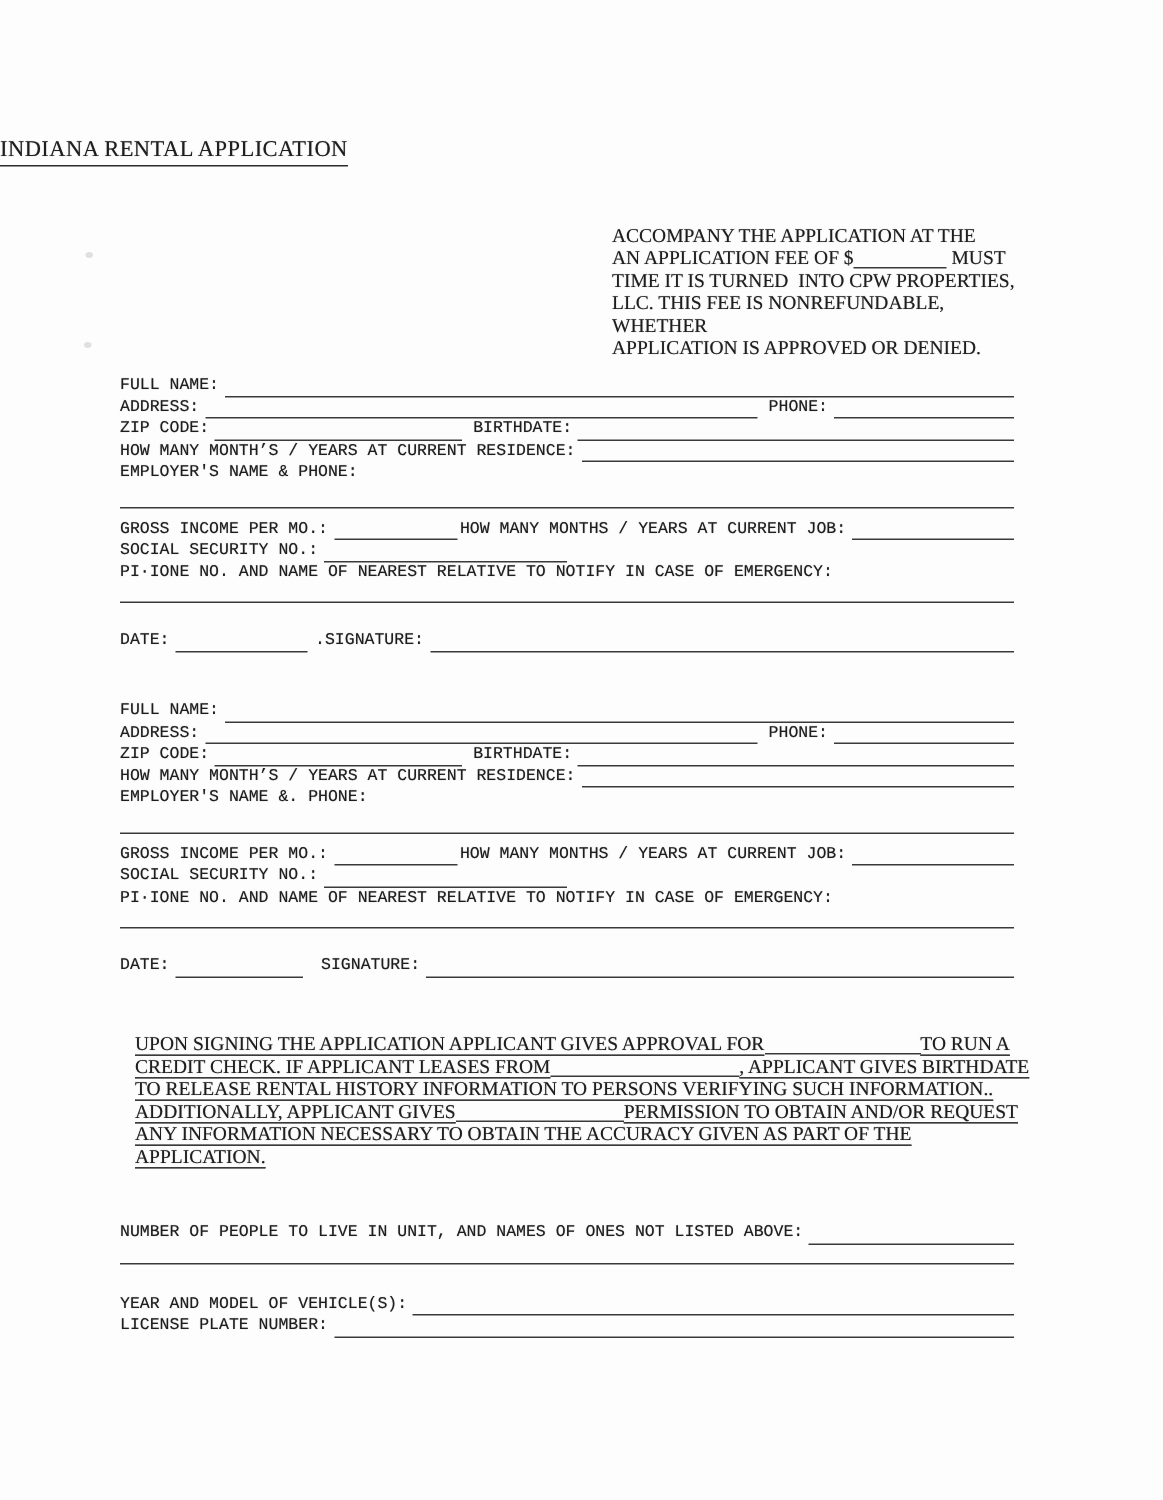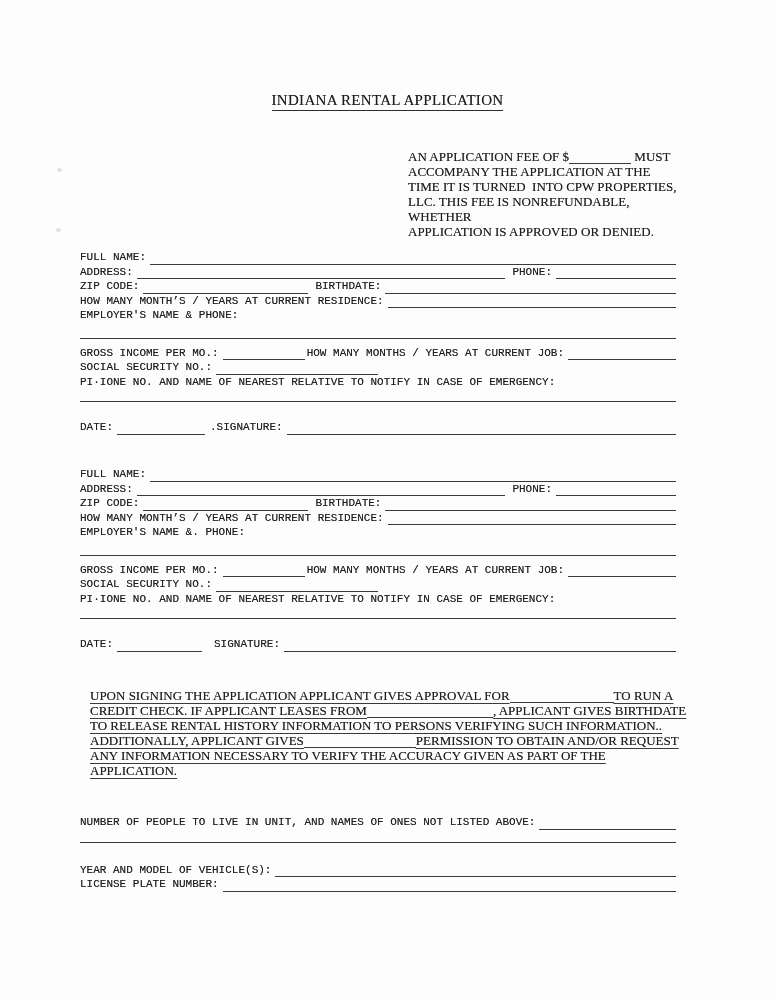--- a/index.html
+++ b/index.html
@@ -3,21 +3,21 @@
 <meta charset="utf-8">
 <style>
   html,body { margin:0; padding:0; background:#ffffff; }
   .page {
     position:relative; width:775px; height:1000px; margin:0 auto;
     background:#fdfdfd; overflow:hidden;
     font-family:"Liberation Serif","DejaVu Serif",serif;
     color:#1e1e1e;
     text-shadow:0 0 .6px rgba(25,25,25,.55);
   }
-  .doc-title-wrap { position:absolute; top:91px; left:0; width:100%; text-align:center; }
+  .doc-title-wrap { position:absolute; top:91px; left:0; width:100%; }
   .doc-title {
     display:inline-block; font-size:15px; letter-spacing:.3px;
     border-bottom:1.5px solid #2c2c2c; padding-bottom:1px;
   }
   .fee { position:absolute; left:408px; top:149px; width:290px; font-size:13px; line-height:15px; }
   .fee-line { white-space:pre; }
   .blank {
     display:inline-block; height:0; border-bottom:1.3px solid #3a3a3a;
     transform:translateY(3px);
   }
@@ -47,22 +47,22 @@
 <div class="page">
 
   <div class="artifact" style="left:57px; top:168px;"></div>
   <div class="artifact" style="left:56px; top:228px;"></div>
 
   <div class="doc-title-wrap">
     <span class="doc-title">INDIANA RENTAL APPLICATION</span>
   </div>
 
   <div class="fee">
+    <div class="fee-line">ACCOMPANY THE APPLICATION AT THE</div>
     <div class="fee-line"><span>AN APPLICATION FEE OF $</span><span class="blank" style="width:62px"></span><span> MUST</span></div>
-    <div class="fee-line">ACCOMPANY THE APPLICATION AT THE</div>
     <div class="fee-line">TIME IT IS TURNED  INTO CPW PROPERTIES,</div>
     <div class="fee-line">LLC. THIS FEE IS NONREFUNDABLE,</div>
     <div class="fee-line">WHETHER</div>
     <div class="fee-line">APPLICATION IS APPROVED OR DENIED.</div>
   </div>
 
   <div class="block b1">
     <div class="row">
       <span class="lbl">FULL NAME:</span>
       <span class="ln fill"></span>
@@ -154,21 +154,21 @@
       <span class="lbl" style="margin-left:12px">SIGNATURE:</span>
       <span class="ln fill"></span>
     </div>
   </div>
 
   <div class="para">
     <div class="para-line"><span class="u">UPON SIGNING THE APPLICATION APPLICANT GIVES APPROVAL FOR</span><span class="blank" style="width:104px"></span><span class="u">TO RUN A</span></div>
     <div class="para-line"><span class="u">CREDIT CHECK. IF APPLICANT LEASES FROM</span><span class="blank" style="width:126px"></span><span class="u">, APPLICANT GIVES BIRTHDATE</span></div>
     <div class="para-line"><span class="u">TO RELEASE RENTAL HISTORY INFORMATION TO PERSONS VERIFYING SUCH INFORMATION..</span></div>
     <div class="para-line"><span class="u">ADDITIONALLY, APPLICANT GIVES</span><span class="blank" style="width:112px"></span><span class="u">PERMISSION TO OBTAIN AND/OR REQUEST</span></div>
-    <div class="para-line"><span class="u">ANY INFORMATION NECESSARY TO VERIFY THE ACCURACY GIVEN AS PART OF THE</span></div>
+    <div class="para-line"><span class="u">ANY INFORMATION NECESSARY TO OBTAIN THE ACCURACY GIVEN AS PART OF THE</span></div>
     <div class="para-line"><span class="u">APPLICATION.</span></div>
   </div>
 
   <div class="block veh">
     <div class="row">
       <span class="lbl">NUMBER OF PEOPLE TO LIVE IN UNIT, AND NAMES OF ONES NOT LISTED ABOVE:</span>
       <span class="ln fill"></span>
     </div>
     <div class="hline hline-v"></div>
     <div class="row row-year">

